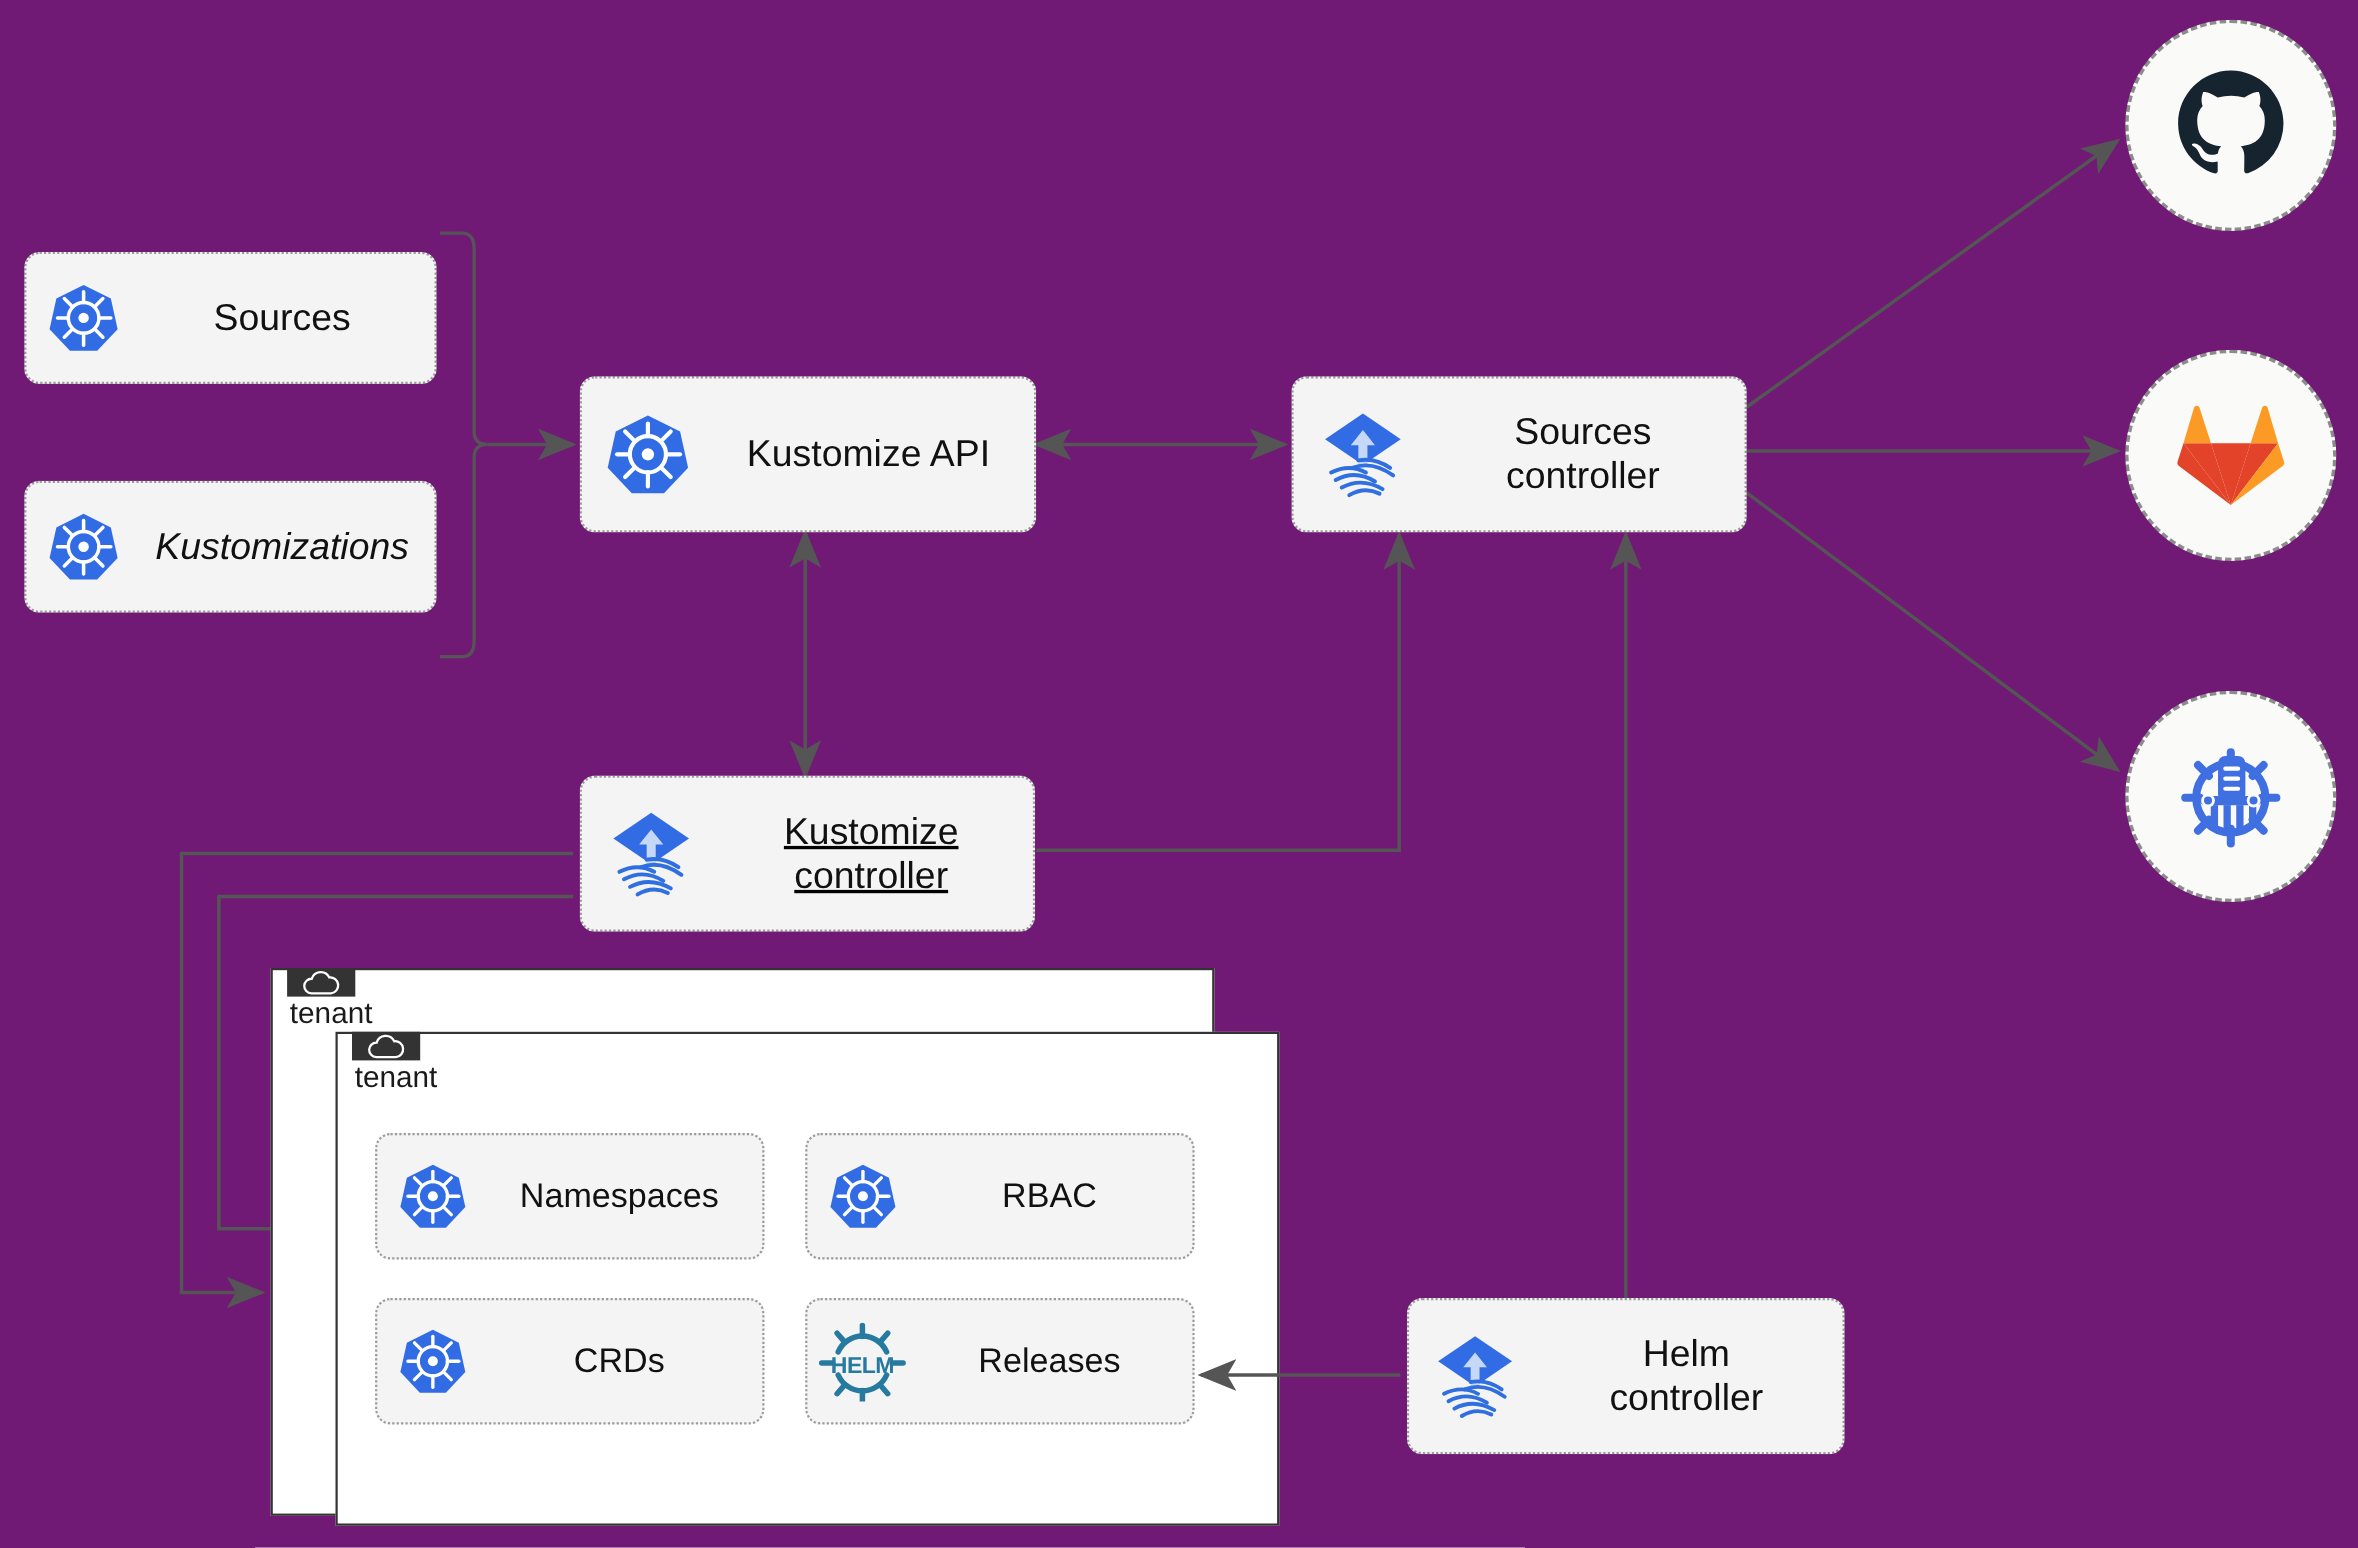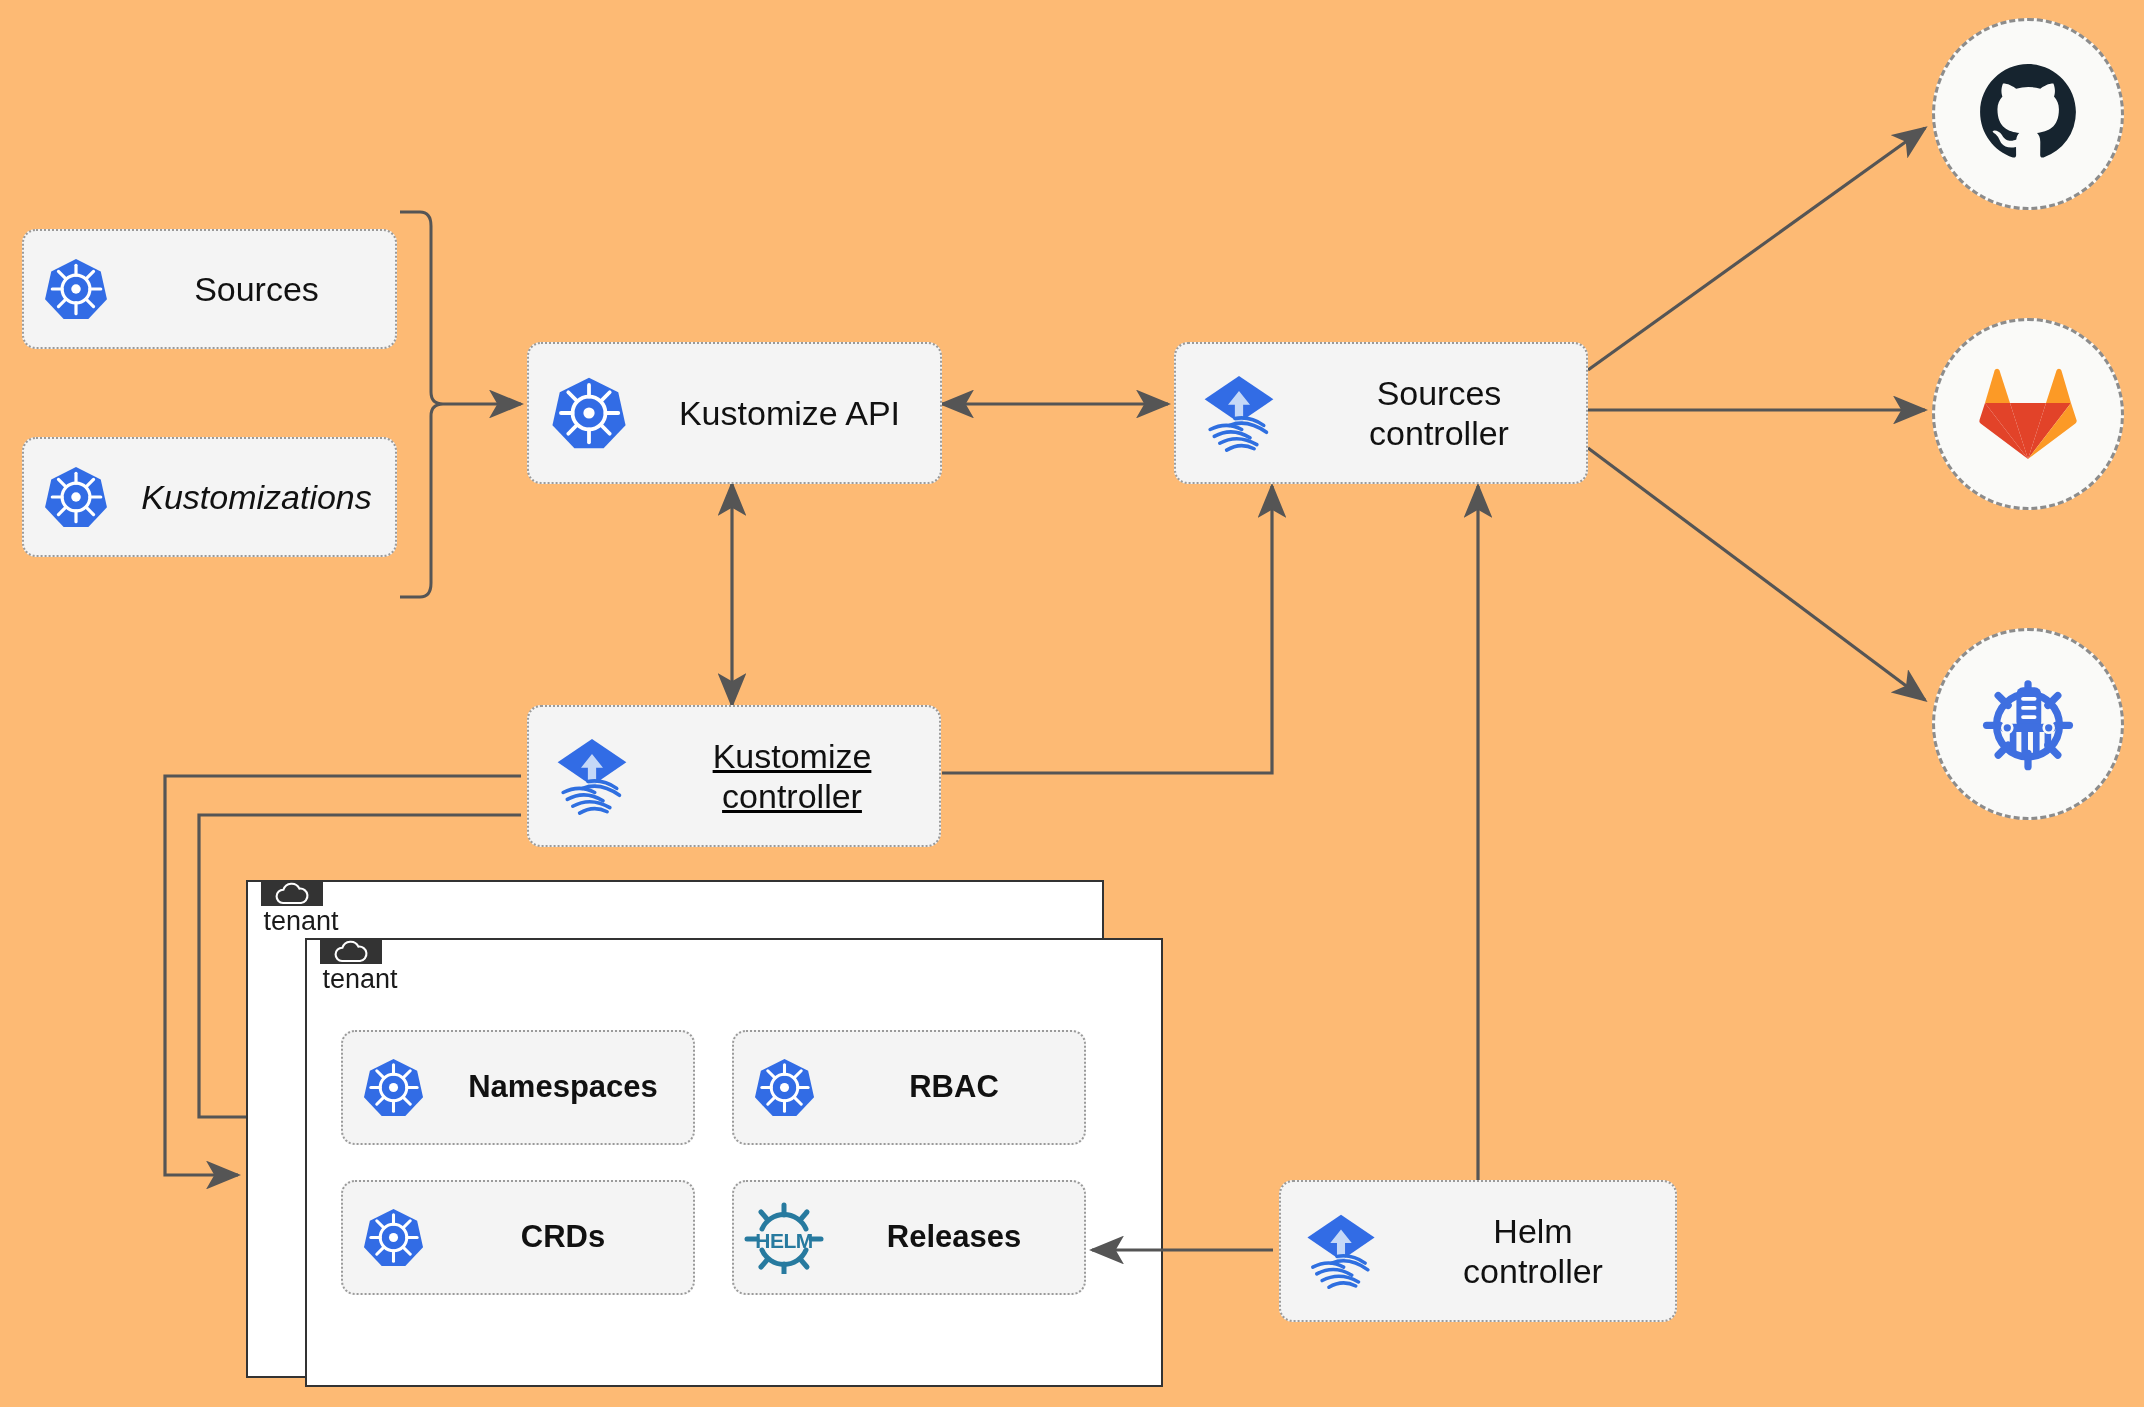--- a/index.html
+++ b/index.html
@@ -5,21 +5,21 @@
   * { box-sizing: border-box; }
   html, body {
     margin: 0; padding: 0;
     background: #ffffff;
     font-family: "Liberation Sans", sans-serif;
   }
   #canvas {
     position: relative;
     width: 2144px;
     height: 1407px;
-    background: #fdba74;
+    background: #701a75;
     overflow: hidden;
     padding-left: 36px;
   }
   
   .node {
     position: absolute;
     background: #f4f4f4;
     border: 2.5px dotted #9a9a9a;
     border-radius: 14px;
     display: flex;
@@ -34,21 +34,21 @@
   }
   .node .lbl {
     flex: 1 1 auto;
     text-align: center;
     color: #111111;
     font-size: 34px;
     line-height: 1.18;
     white-space: pre-line;
     padding-right: 10px;
   }
-  .node.small .lbl { font-size: 31px; font-weight: bold; }
+  .node.small .lbl { font-size: 31px; }
 
   
   .circ {
     position: absolute;
     border: 3px dashed #8c8c8c;
     border-radius: 50%;
     background: #fafaf8;
     display: flex;
     align-items: center;
     justify-content: center;

